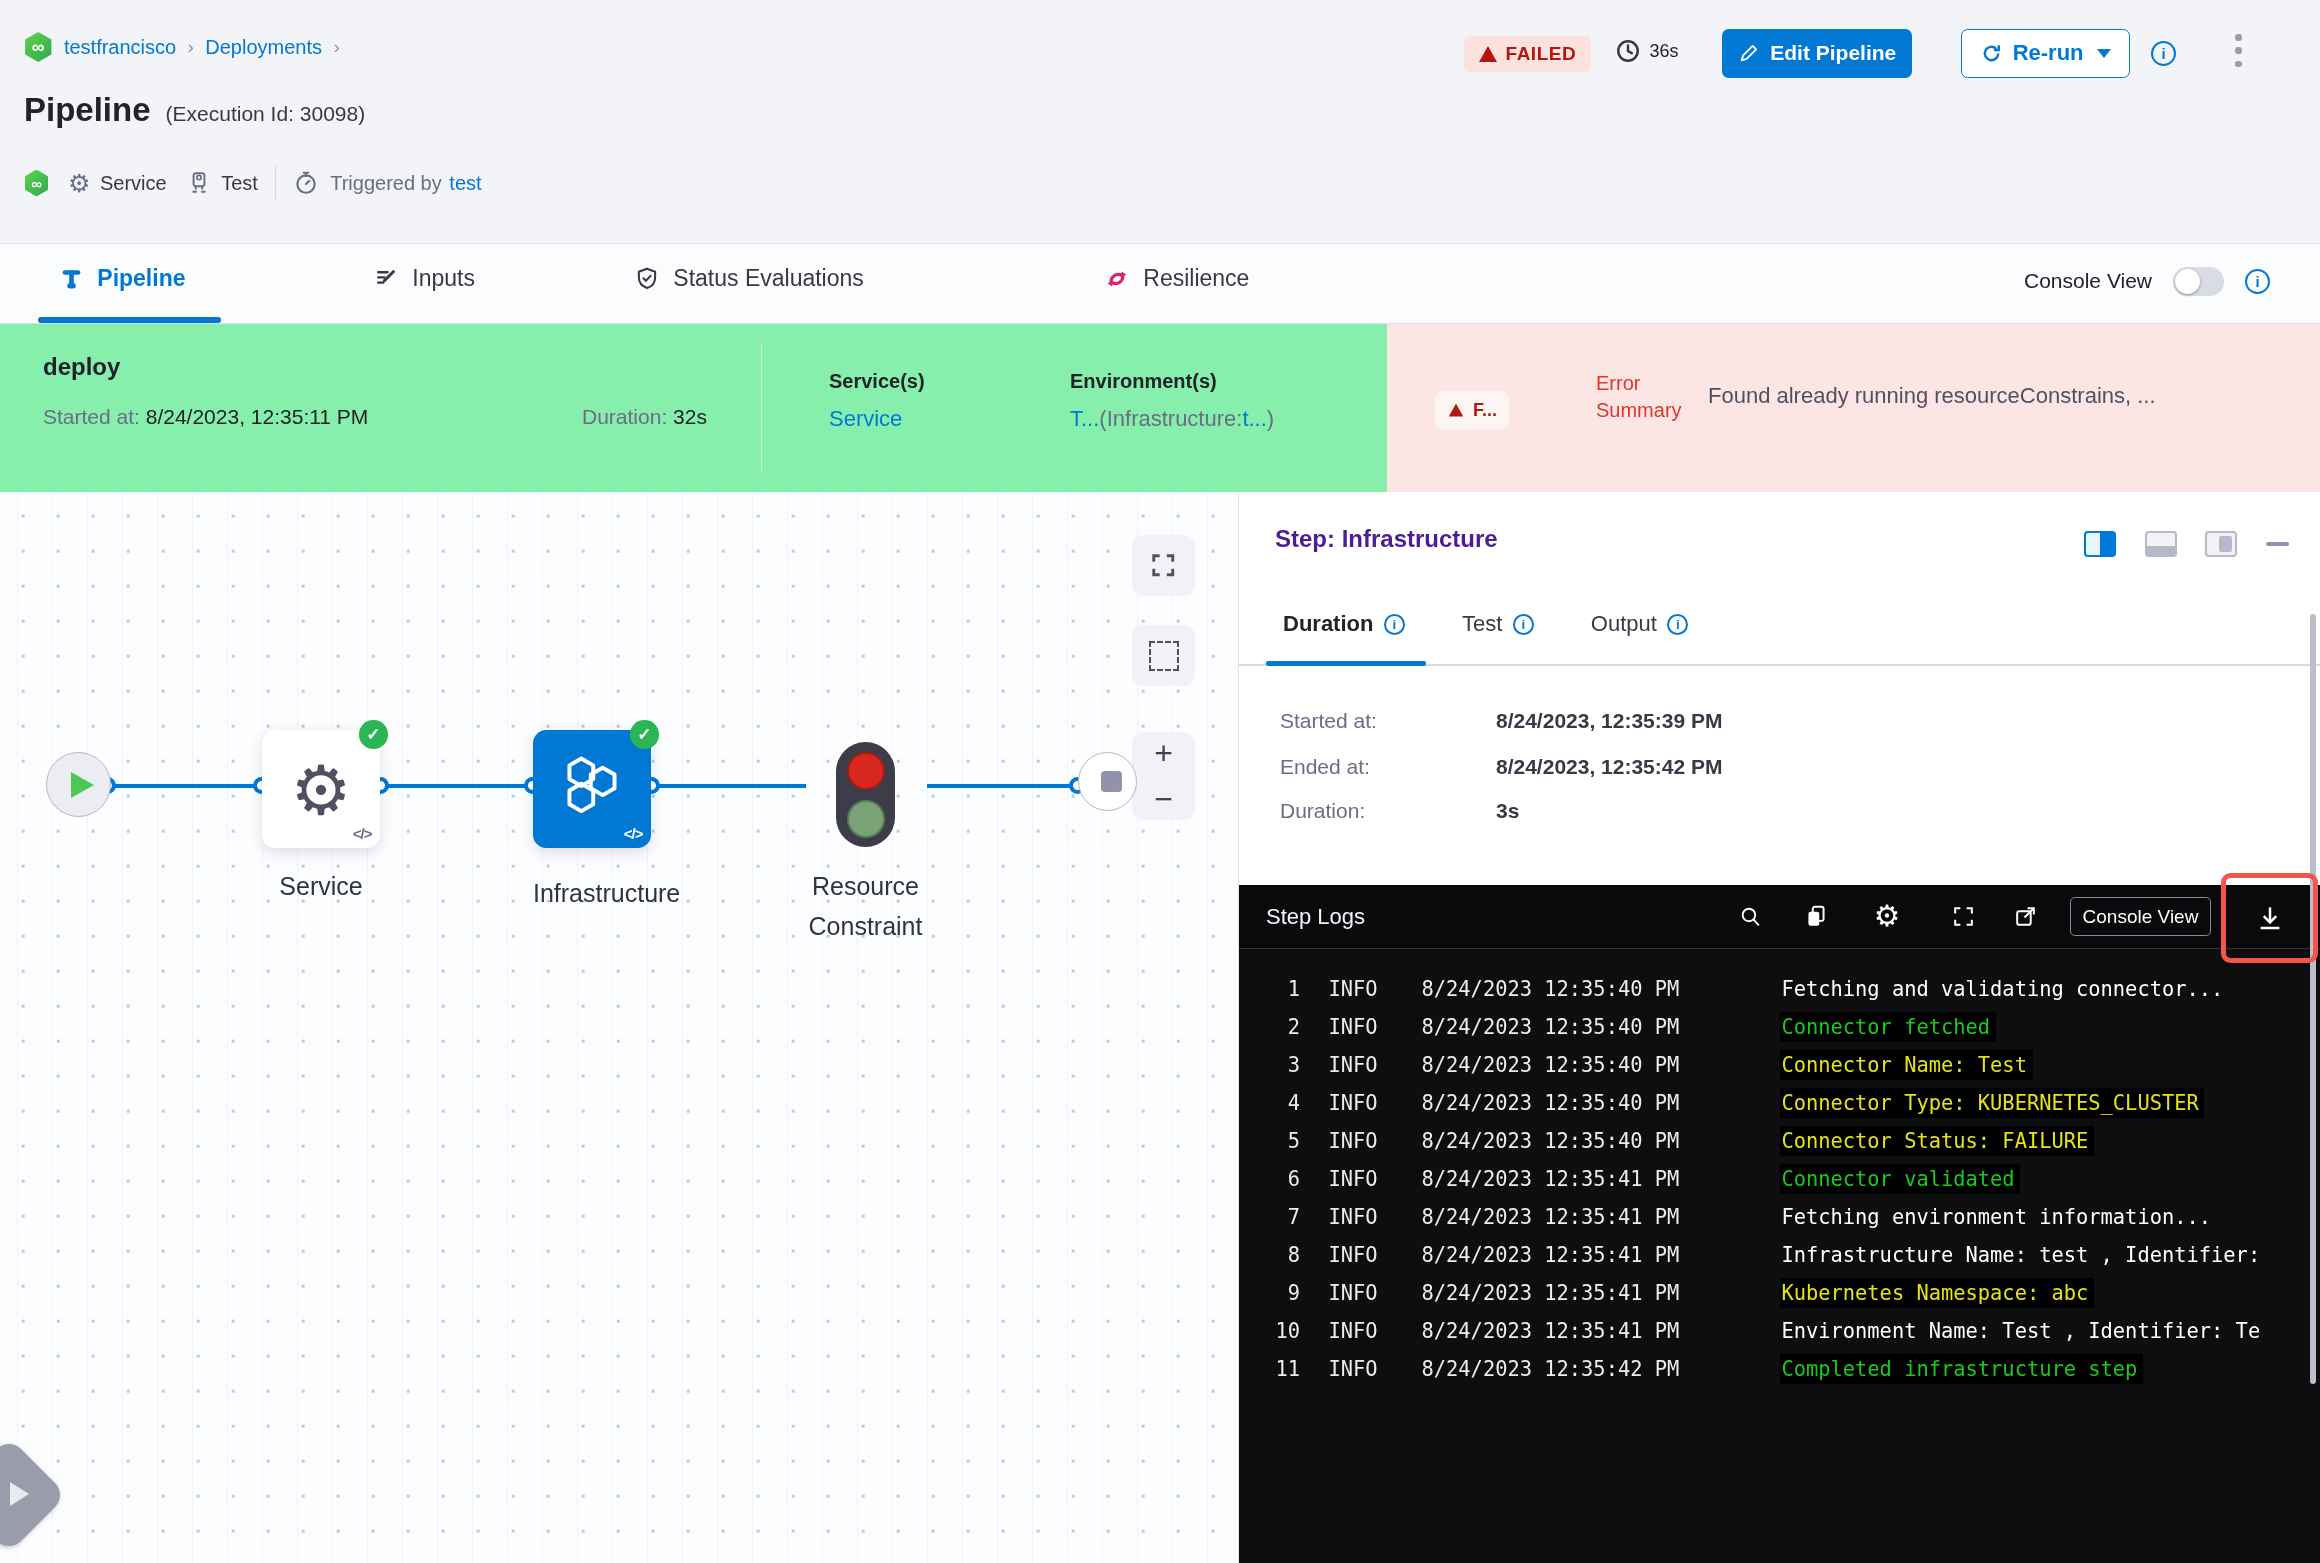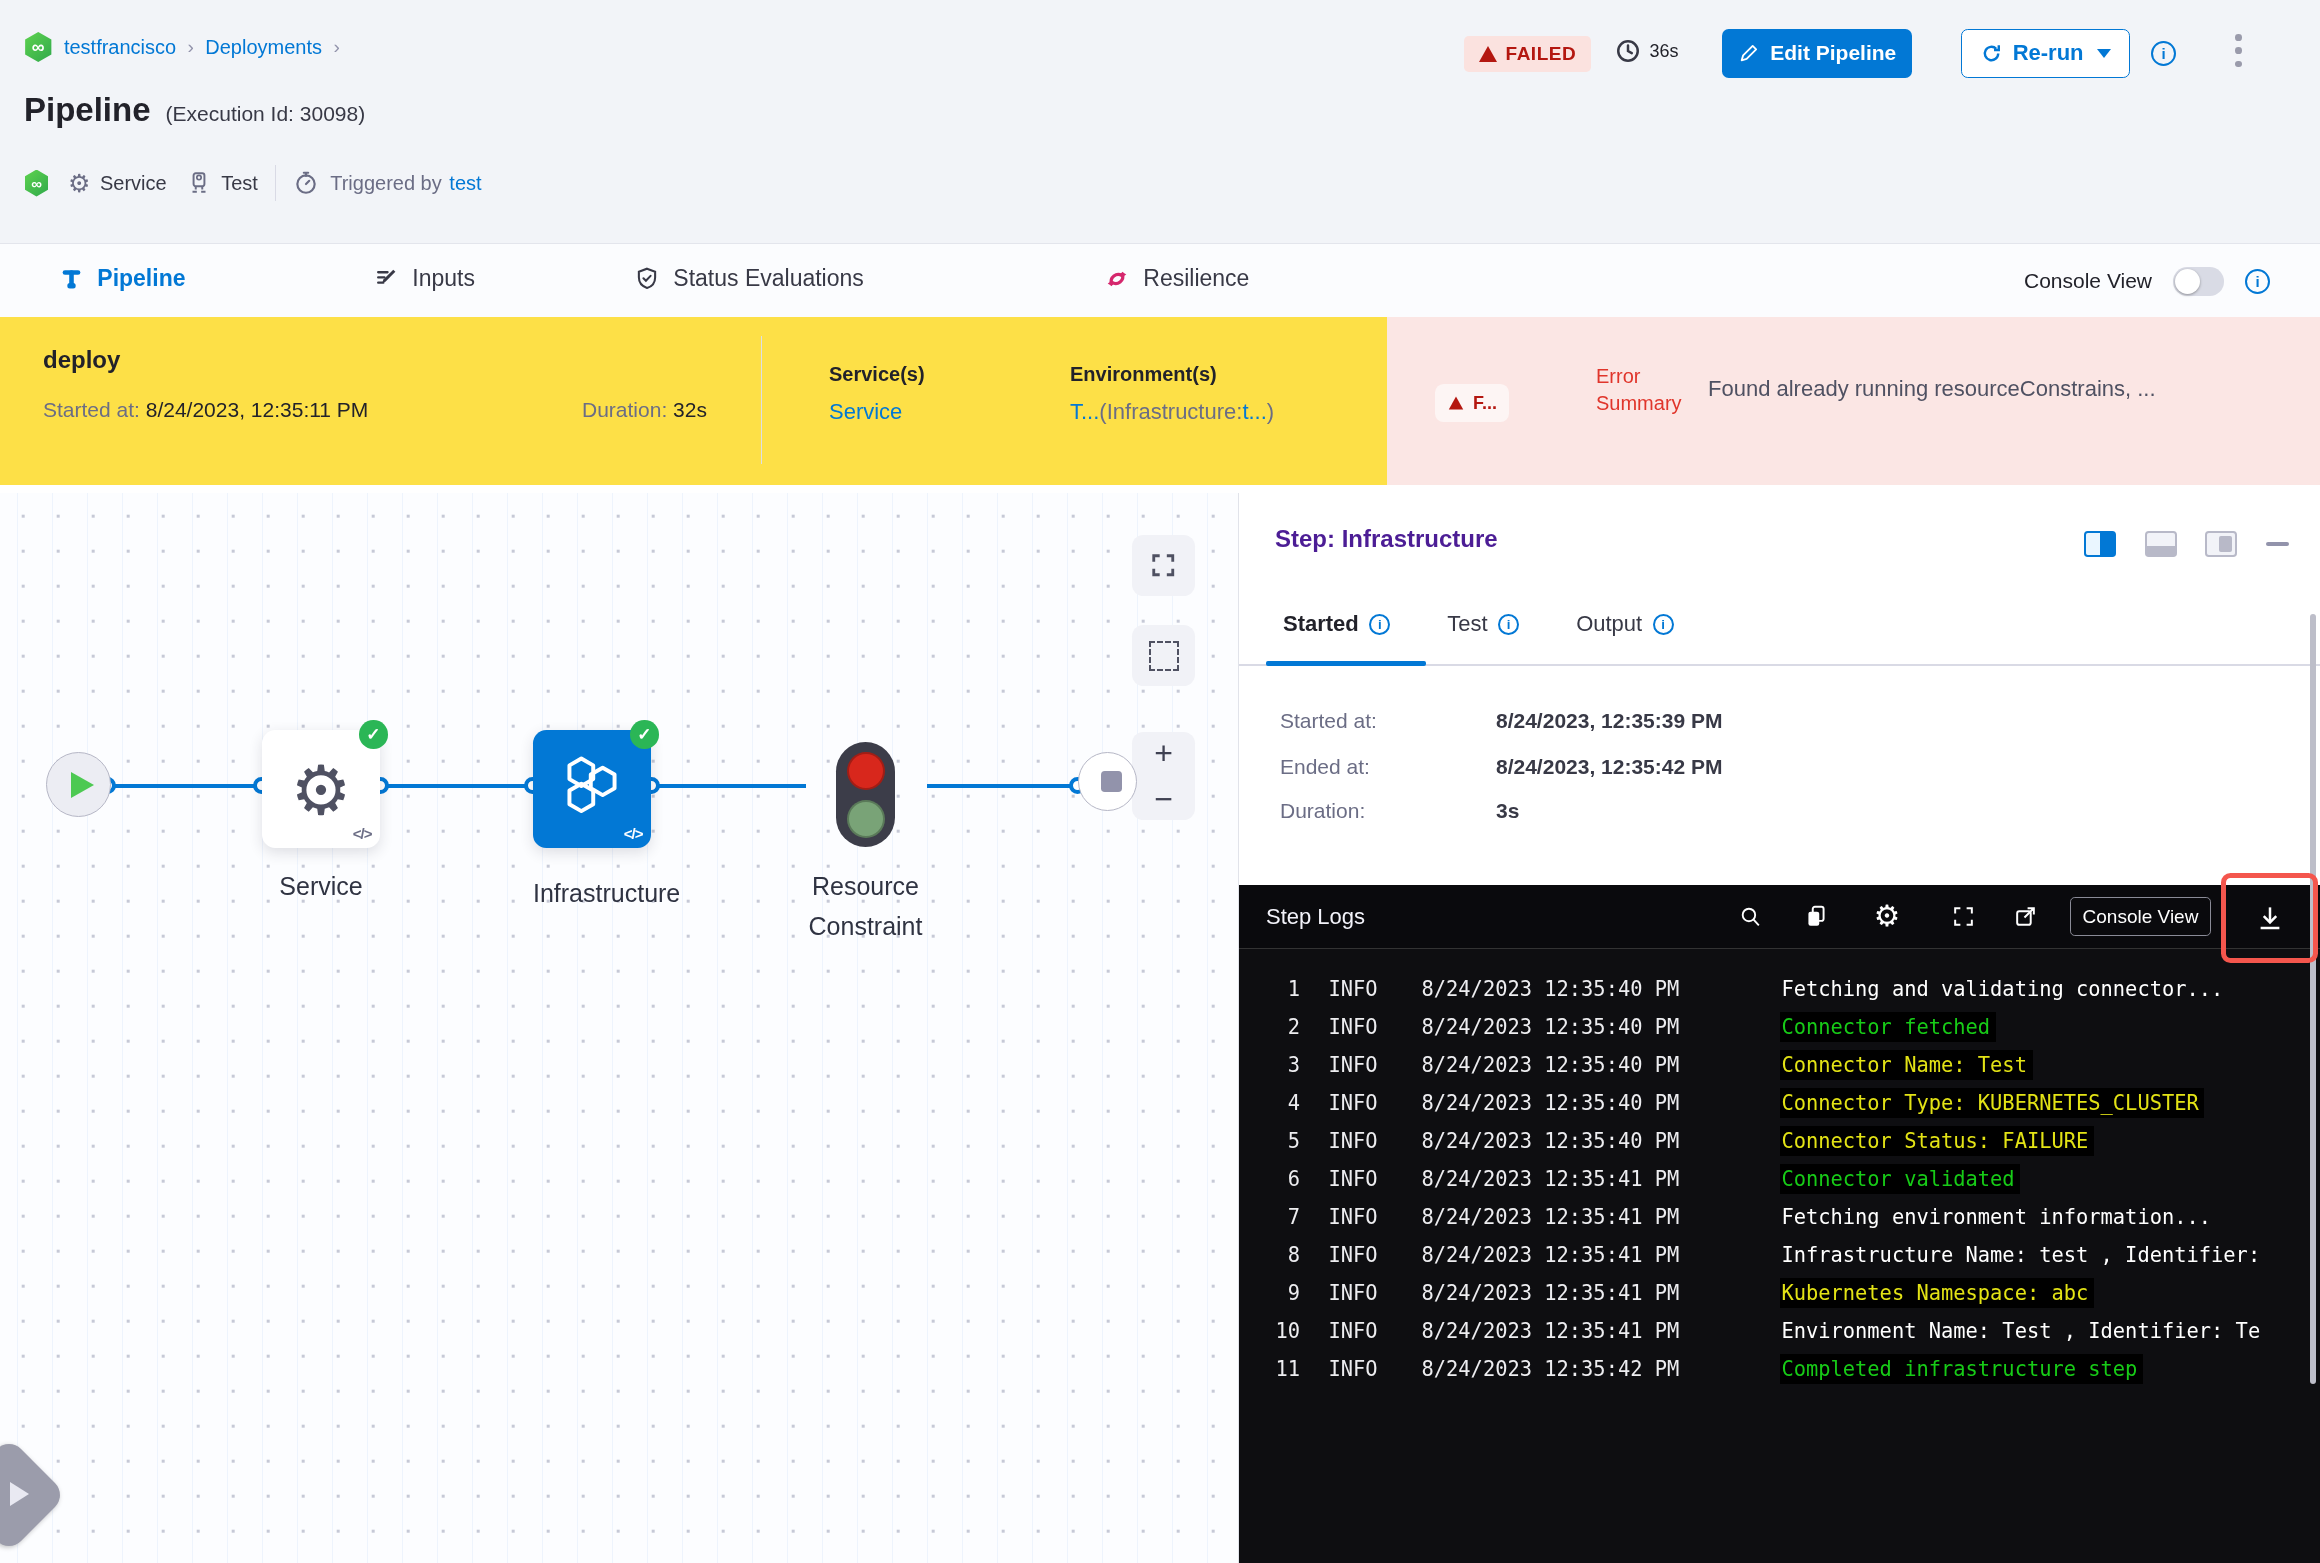--- a/index.html
+++ b/index.html
@@ -41,21 +41,21 @@
   
   .tab-bar{position:absolute;left:0;top:243px;width:2321px;height:81px;background:#fbfcfe;
            border-top:1px solid #e3e5ec;border-bottom:1.9px solid #dcdee8;box-sizing:border-box;}
   .tab{position:absolute;top:21px;display:flex;align-items:center;gap:13.3px;font-size:23px;color:#383946;}
   .tab.active{color:#0278d5;font-weight:bold;}
   .tab-underline{position:absolute;left:38px;top:73px;width:183px;height:5.7px;background:#0278d5;border-radius:2.9px;}
   .console-view{position:absolute;left:2024px;top:23px;display:flex;align-items:center;gap:21px;font-size:21px;color:#22222a;}
   .toggle{width:51px;height:28.5px;border-radius:14.3px;background:#d9dbe5;position:relative;}
   .toggle .knob{position:absolute;left:1.9px;top:1.9px;width:25px;height:25px;border-radius:50%;background:#fff;box-shadow:0 1px 2.9px rgba(0,0,0,.35);}
   
-  .stage-bar{position:absolute;left:0;top:317px;width:2212px;height:168px;background:#fde047;}
+  .stage-bar{position:absolute;left:0;top:324px;width:2212px;height:168px;background:#86efac;}
   .stage-name{position:absolute;left:43px;top:28.5px;font-size:24px;font-weight:bold;color:#22222a;}
   .stage-meta{position:absolute;left:43px;top:81px;font-size:21px;color:#22222a;}
   .stage-duration{position:absolute;left:582px;top:81px;font-size:21px;}
   .stage-vdiv{position:absolute;left:761px;top:19px;width:1px;height:128px;background:#dcdee6;}
   .col-label{font-size:20px;font-weight:bold;color:#22222a;}
   .svc-col{position:absolute;left:793px;top:46px;margin-left:36px;}
   .env-col{position:absolute;left:1070px;top:46px;}
   .col-val{margin-top:13.3px;font-size:22px;}
   .error-sec{position:absolute;left:1387px;top:0;width:934px;height:168px;background:#fbe6e4;}
   .fail-pill{position:absolute;left:48px;top:67px;height:38px;padding:0 12.4px;background:rgba(255,255,255,.6);border-radius:8.6px;
@@ -372,21 +372,21 @@
           <div class="fillb"></div>
         </div>
       <div class="lay gray">
           <div class="fillfloat"></div>
         </div>
       <div class="mini-dash"></div>
     </div>
 
     <div class="panel-tabs">
       <div class="ptab active">
-        <span>Started</span>
+        <span>Duration</span>
         <span class="info-ic sm">i</span>
       </div>
       <div class="ptab">
         <span>Test</span>
         <span class="info-ic sm">i</span>
       </div>
       <div class="ptab">
         <span>Output</span>
         <span class="info-ic sm">i</span>
       </div>

